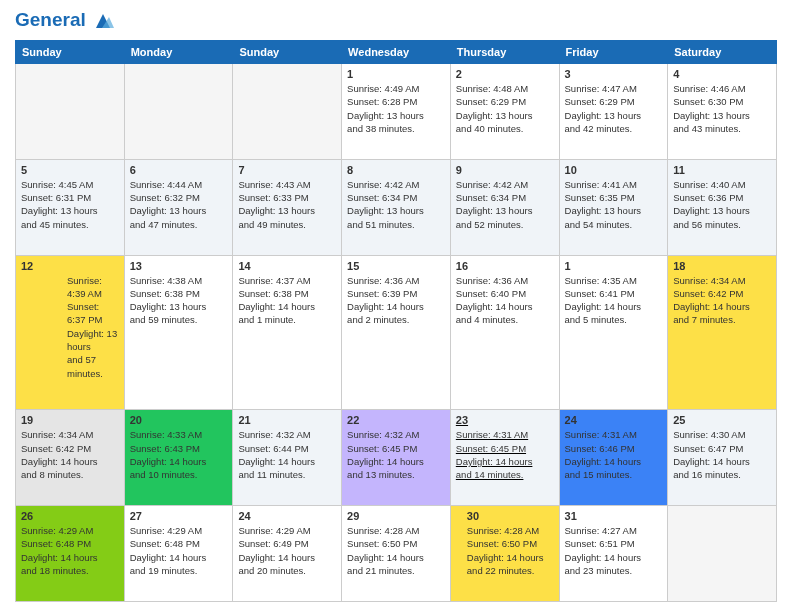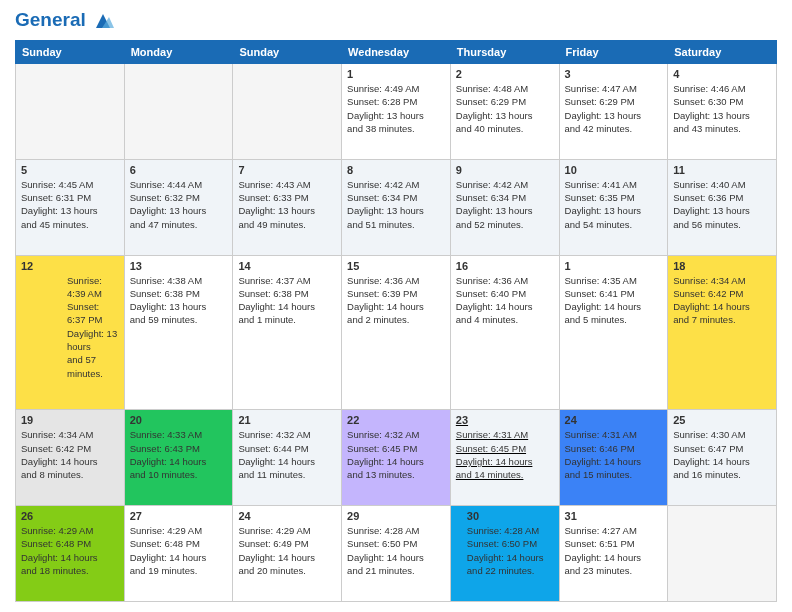--- a/index.html
+++ b/index.html
@@ -333,21 +333,21 @@
 Daylight: 14 hours
 and 20 minutes.</div>
           </td>
           <td style="background: rgb(255, 255, 255);">
             <div class="day-num">29</div>
             <div class="day-info" style="white-space: pre-line;">Sunrise: 4:28 AM
 Sunset: 6:50 PM
 Daylight: 14 hours
 and 21 minutes.</div>
           </td>
-          <td style="background: #0ea5e9; padding-left: 16px;">
+          <td style="background: #fde047; padding-left: 16px;">
             <div class="day-num">30</div>
             <div class="day-info" style="white-space: pre-line;">Sunrise: 4:28 AM
 Sunset: 6:50 PM
 Daylight: 14 hours
 and 22 minutes.</div>
           </td>
           <td style="background: rgb(255, 255, 255);">
             <div class="day-num">31</div>
             <div class="day-info" style="white-space: pre-line;">Sunrise: 4:27 AM
 Sunset: 6:51 PM

